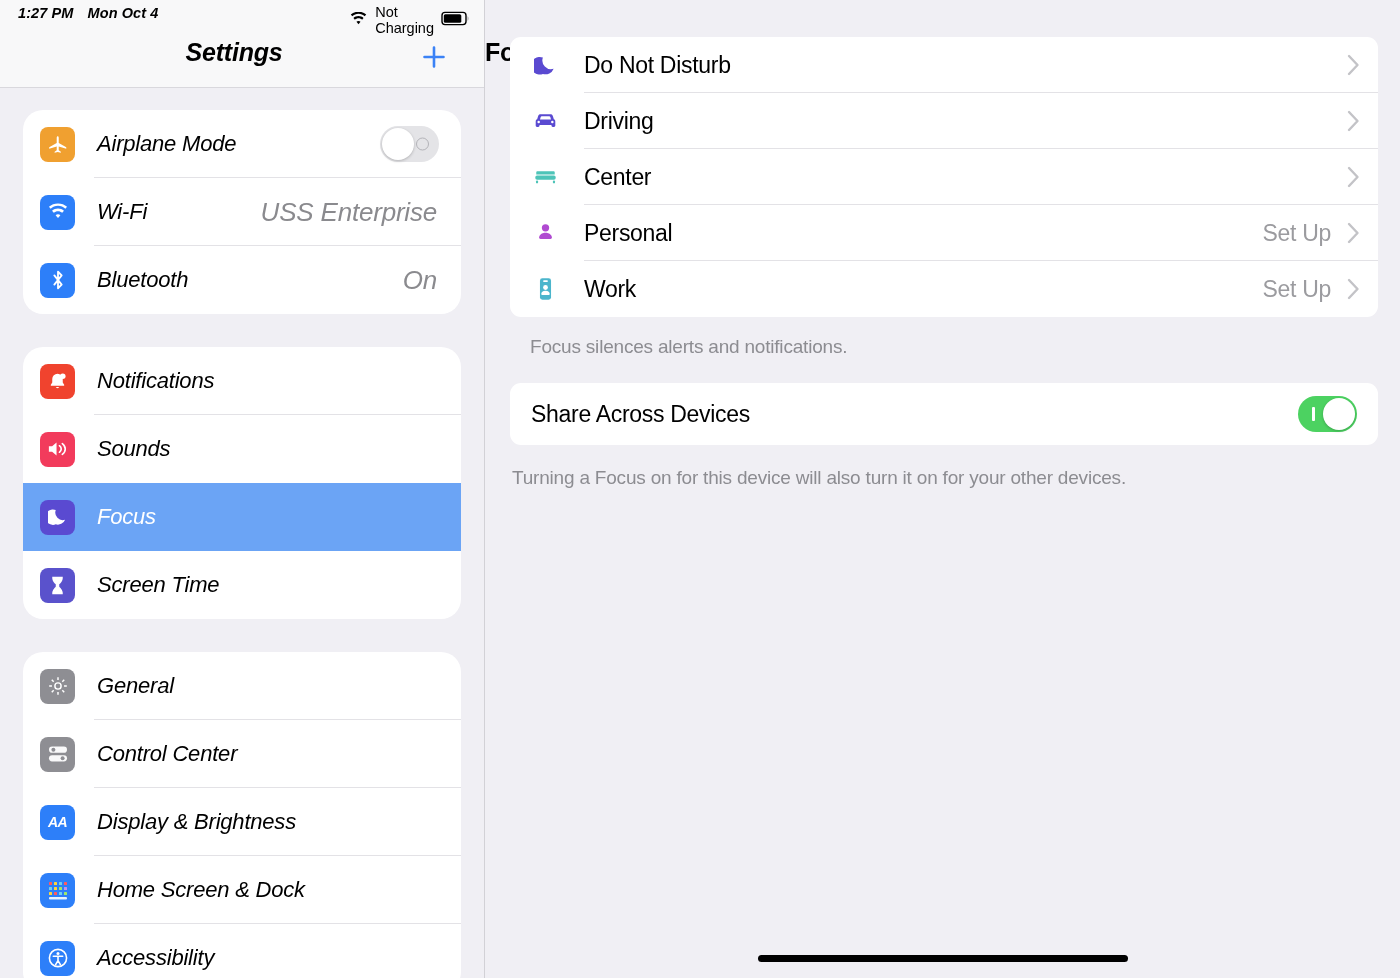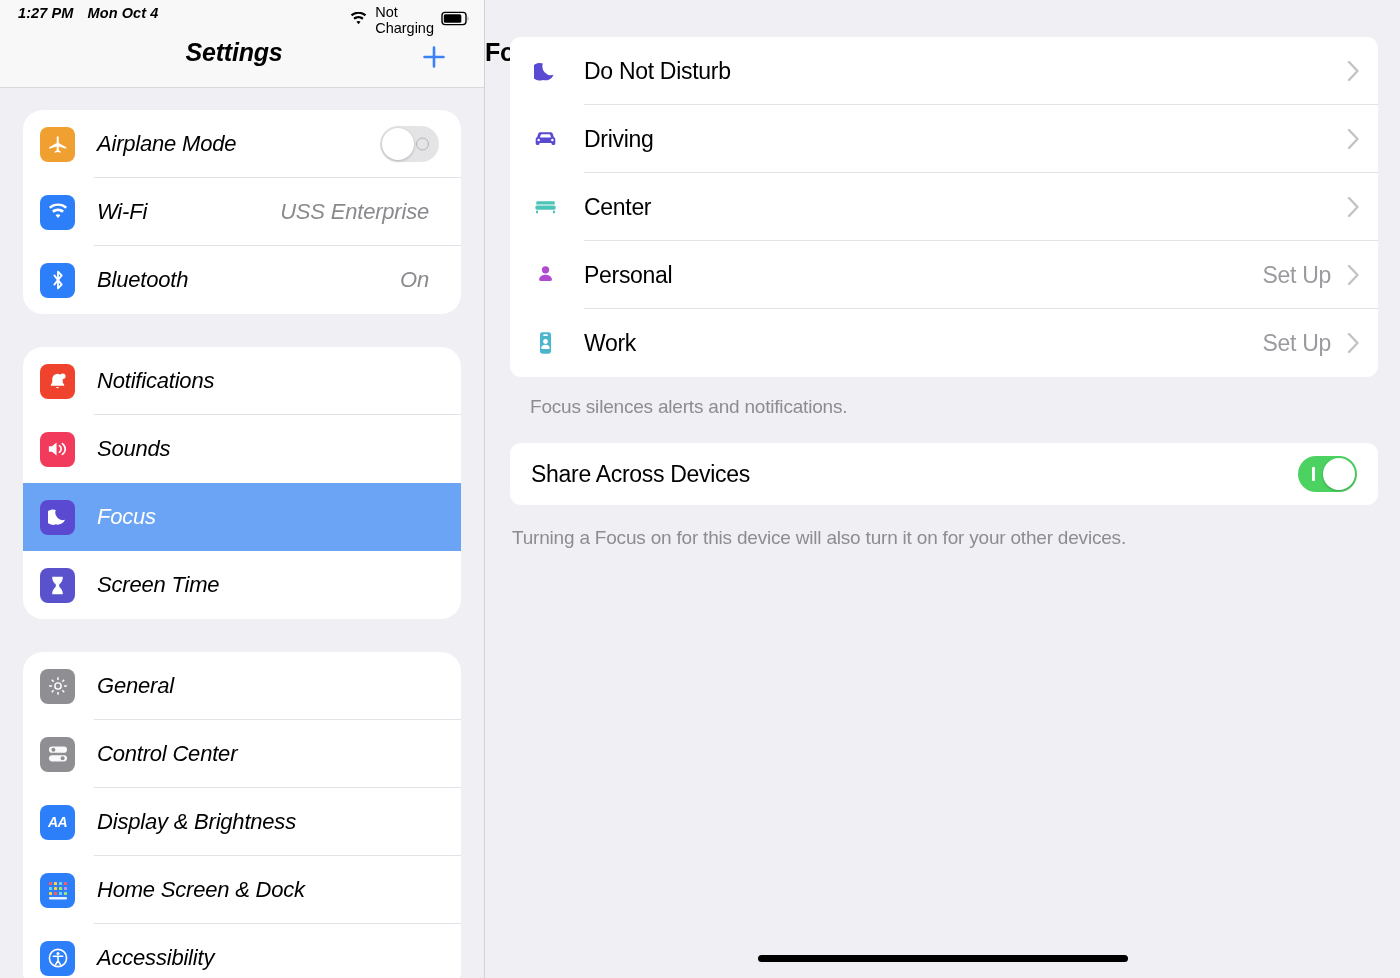--- a/index.html
+++ b/index.html
@@ -70,22 +70,22 @@
   }
   .ico svg { display: block; }
   .row-label {
     margin-left: 22px;
     font-size: 22px; color: #000;
     letter-spacing: -.2px;
     white-space: nowrap;
   }
   .row.selected .row-label { color: #fff; }
   .row-value {
-    margin-left: auto; margin-right: 32px;
-    font-size: 22px; color: #8a8a8e;
+    margin-left: auto; margin-right: 24px;
+    font-size: 26px; color: #8a8a8e;
     letter-spacing: -.2px;
   }
   .row-toggle-wrap { margin-left: auto; margin-right: 22px; }
 
   
   .toggle {
     width: 59px; height: 36px; border-radius: 18px;
     position: relative; flex: 0 0 auto;
   }
   .toggle.off { background: #e4e4e7; }
@@ -140,21 +140,21 @@
     display: flex; align-items: center; justify-content: center;
     cursor: pointer;
   }
   .detail-body { flex: 1 1 auto; padding: 37px 22px 0 25px; position: relative; }
 
   .fcard {
     background: #fff; border-radius: 11px; overflow: hidden;
   }
   .frow {
     display: flex; align-items: center;
-    height: 68px; padding: 0 0 0 20px;
+    height: 56px; padding: 0 0 0 20px;
     position: relative;
   }
   .frow .sep {
     position: absolute; left: 74px; right: 0; bottom: 0;
     height: 1px; background: #e3e2e6;
   }
   .frow:last-child .sep { display: none; }
   .ficon {
     width: 30px; flex: 0 0 auto;
     display: flex; align-items: center; justify-content: center;

